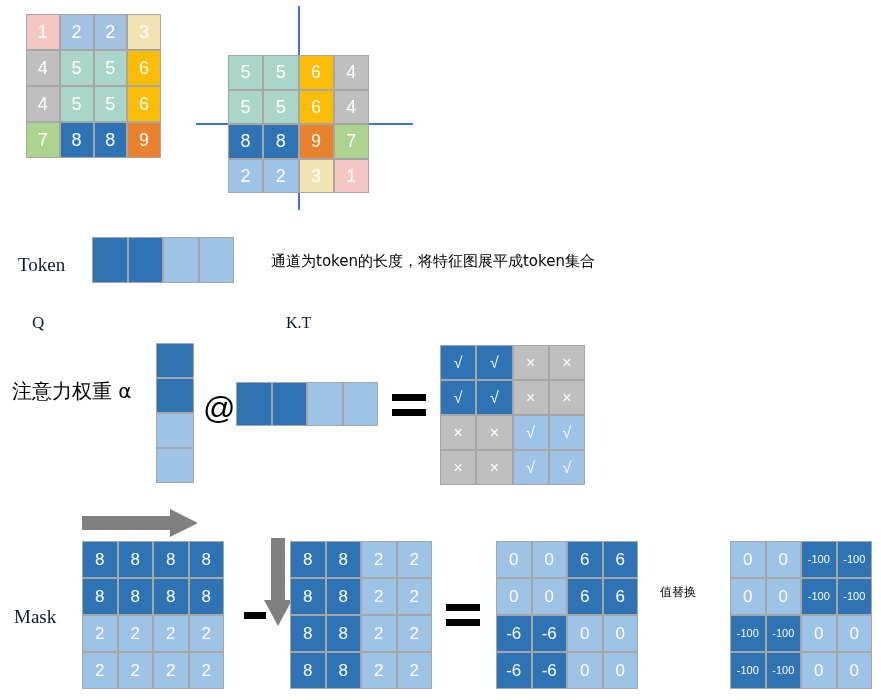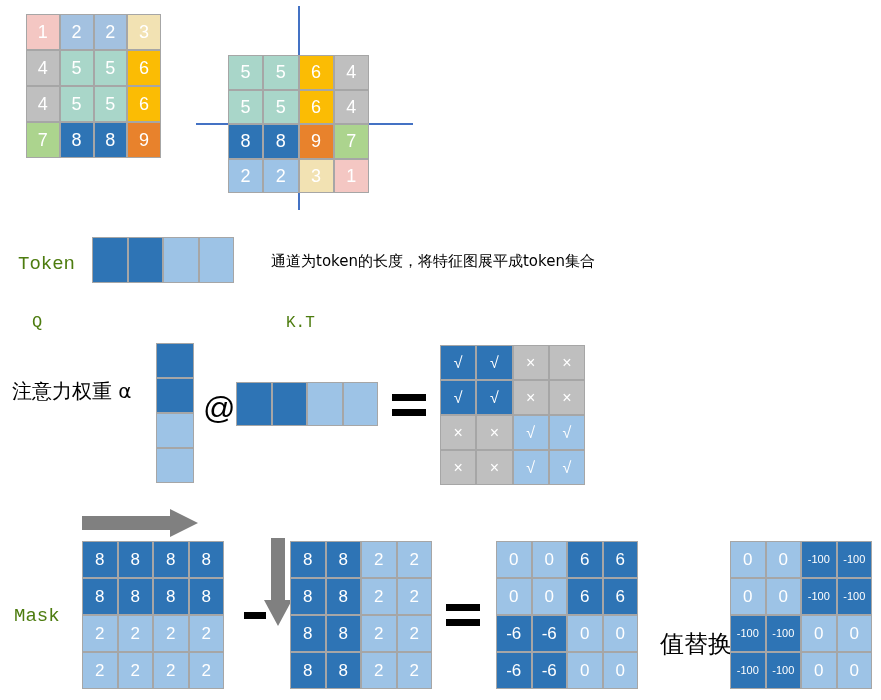--- a/index.html
+++ b/index.html
@@ -37,22 +37,22 @@
   .cross-v, .cross-h {
     position: absolute;
     background: #4472C4;
   }
   .cross-v { width: 2px; }
   .cross-h { height: 2px; }
 
   
   .label {
     position: absolute;
-    color: #4d7c0f;
-    font-family: Liberation Mono, monospace;
+    color: #0f172a;
+    font-family: Liberation Serif, serif;
     white-space: nowrap;
     line-height: 1;
   }
   .label-cn {
     position: absolute;
     color: #000000;
     font-family: "DejaVu Sans", sans-serif;
     white-space: nowrap;
     line-height: 1;
   }
@@ -261,21 +261,21 @@
     <div class="cell" style="background: rgb(46, 116, 181); font-size: 17px;">-6</div>
     <div class="cell" style="background: rgb(46, 116, 181); font-size: 17px;">-6</div>
     <div class="cell" style="background: rgb(157, 195, 230); font-size: 17px;">0</div>
     <div class="cell" style="background: rgb(157, 195, 230); font-size: 17px;">0</div>
     <div class="cell" style="background: rgb(46, 116, 181); font-size: 17px;">-6</div>
     <div class="cell" style="background: rgb(46, 116, 181); font-size: 17px;">-6</div>
     <div class="cell" style="background: rgb(157, 195, 230); font-size: 17px;">0</div>
     <div class="cell" style="background: rgb(157, 195, 230); font-size: 17px;">0</div>
   </div>
 
-<div class="label-cn" style="left:660px; top:632px; font-size:24px;">值替换</div>
+<div class="label-cn" style="left:660px; top:586px; font-size:12px;">值替换</div>
 
 <div class="grid" id="maskFinal" style="left:730px; top:541px; width:142px; height:148px;
             grid-template-columns:repeat(4,1fr); grid-template-rows:repeat(4,1fr);">
     <div class="cell" style="background: rgb(157, 195, 230); font-size: 17px;">0</div>
     <div class="cell" style="background: rgb(157, 195, 230); font-size: 17px;">0</div>
     <div class="cell" style="background: rgb(46, 116, 181); font-size: 11px;">-100</div>
     <div class="cell" style="background: rgb(46, 116, 181); font-size: 11px;">-100</div>
     <div class="cell" style="background: rgb(157, 195, 230); font-size: 17px;">0</div>
     <div class="cell" style="background: rgb(157, 195, 230); font-size: 17px;">0</div>
     <div class="cell" style="background: rgb(46, 116, 181); font-size: 11px;">-100</div>

